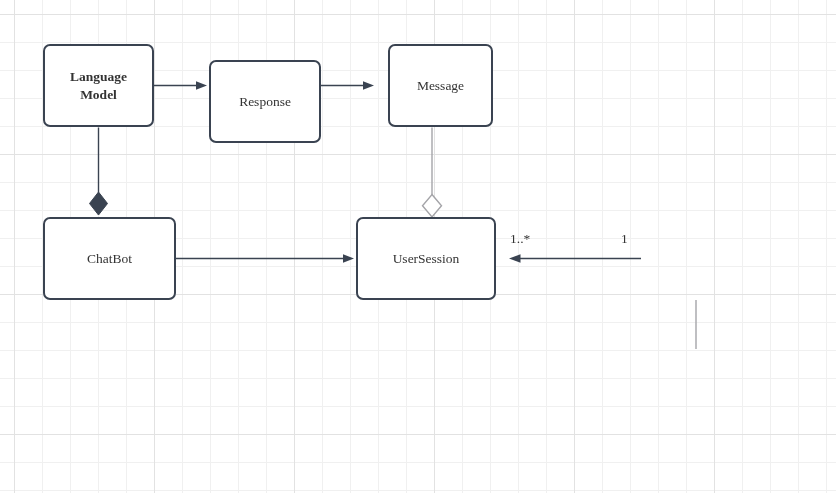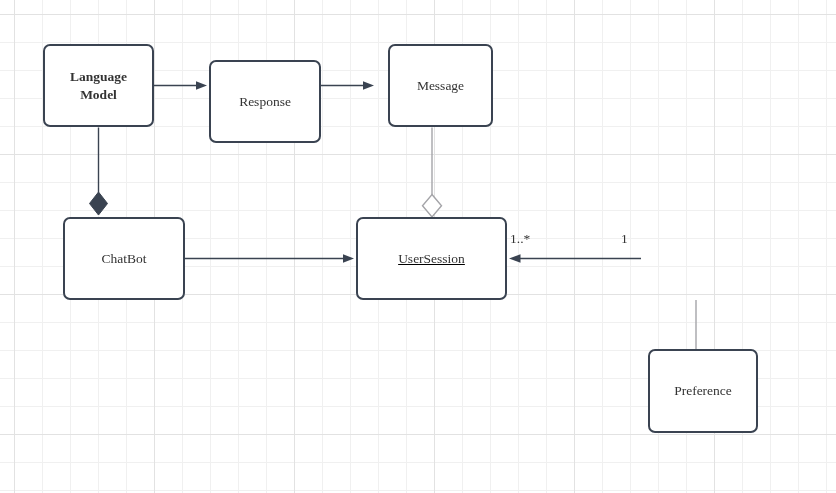--- a/index.html
+++ b/index.html
@@ -106,29 +106,26 @@
   </div>
 
   <div class="node" style="left:209px; top:44px; width:112px; height:83px;margin-top:16px;">
     <span class="node-label">Response</span>
   </div>
 
   <div class="node" style="left:376px; top:44px; width:105px; height:83px;margin-left:12px;">
     <span class="node-label">Message</span>
   </div>
 
-  <div class="node" style="left:43px; top:217px; width:122px; height:83px;margin-left:20px;">
+  <div class="node" style="left:43px; top:217px; width:133px; height:83px;">
     <span class="node-label">ChatBot</span>
   </div>
 
-  <div class="node" style="left:356px; top:217px; width:151px; height:83px;text-decoration:underline;">
+  <div class="node" style="left:356px; top:217px; width:140px; height:83px;">
     <span class="node-label">UserSession</span>
   </div>
 
 
-  <div class="node" style="left:648px; top:349px; width:110px; height:84px;">
-    <span class="node-label">Preference</span>
-  </div>
 
   <span class="mult" style="left:510px; top:231px;">1..*</span>
   <span class="mult" style="left:621px; top:231px;">1</span>
 
 </div>
 
 </body></html>

